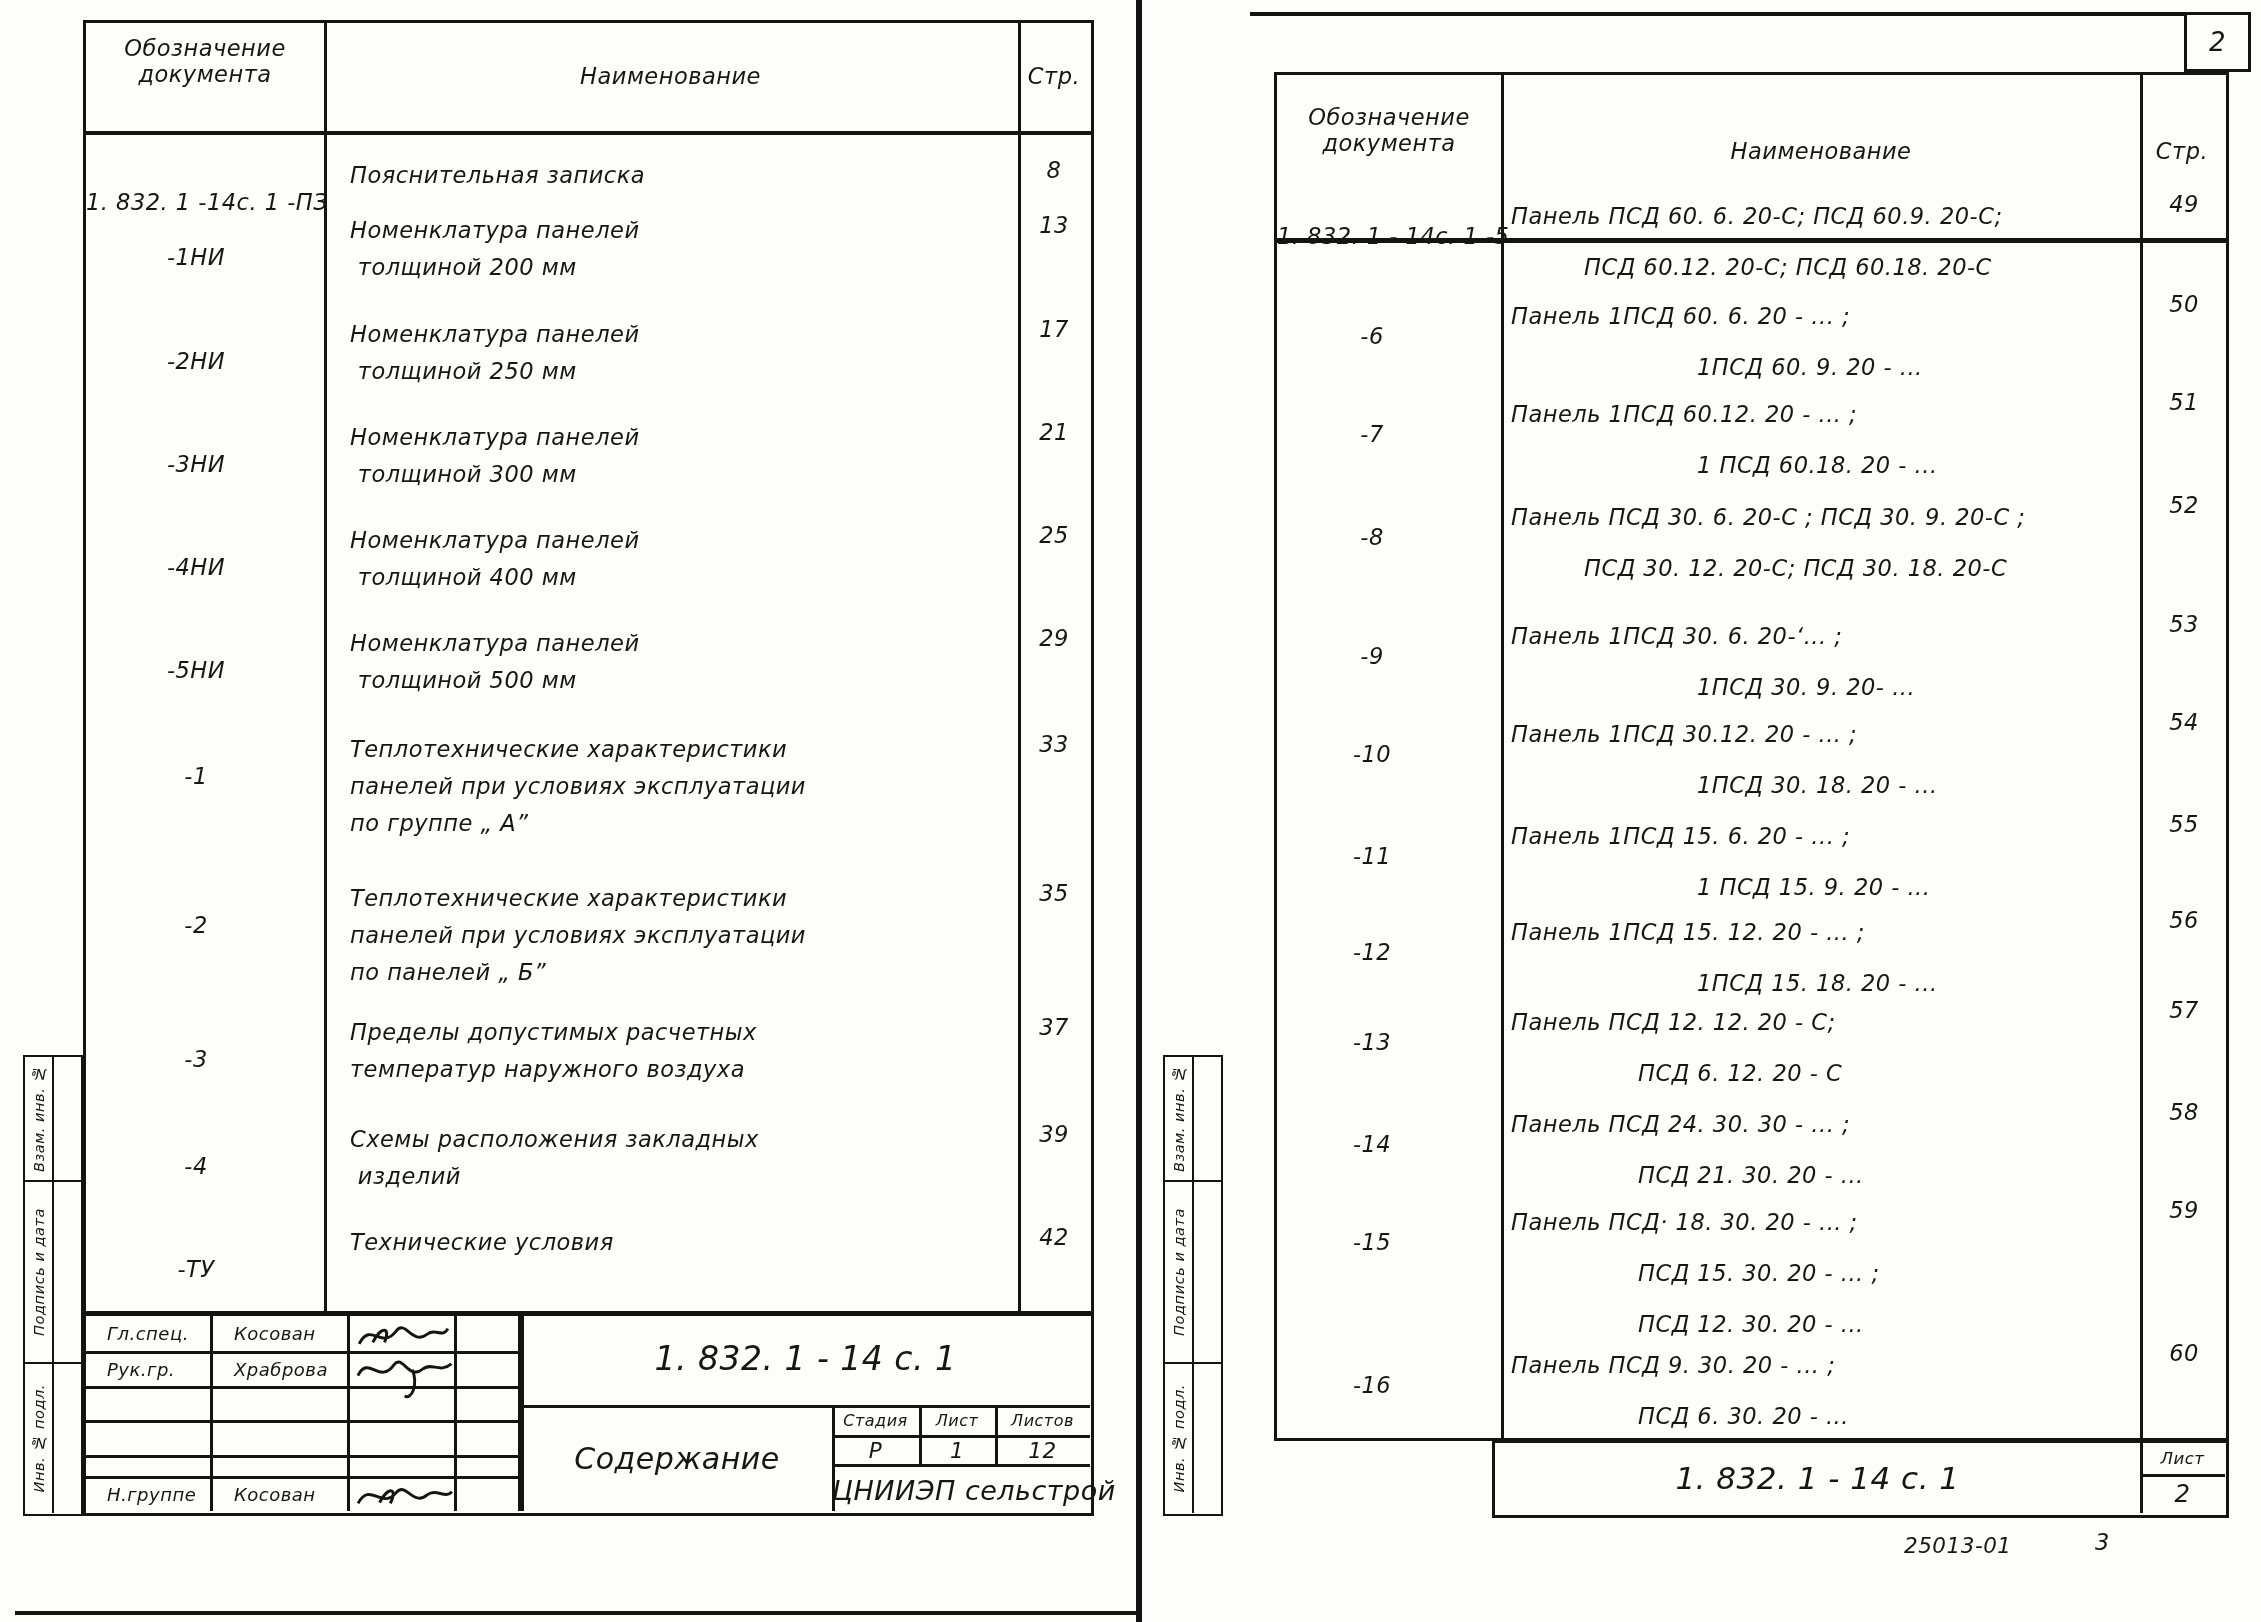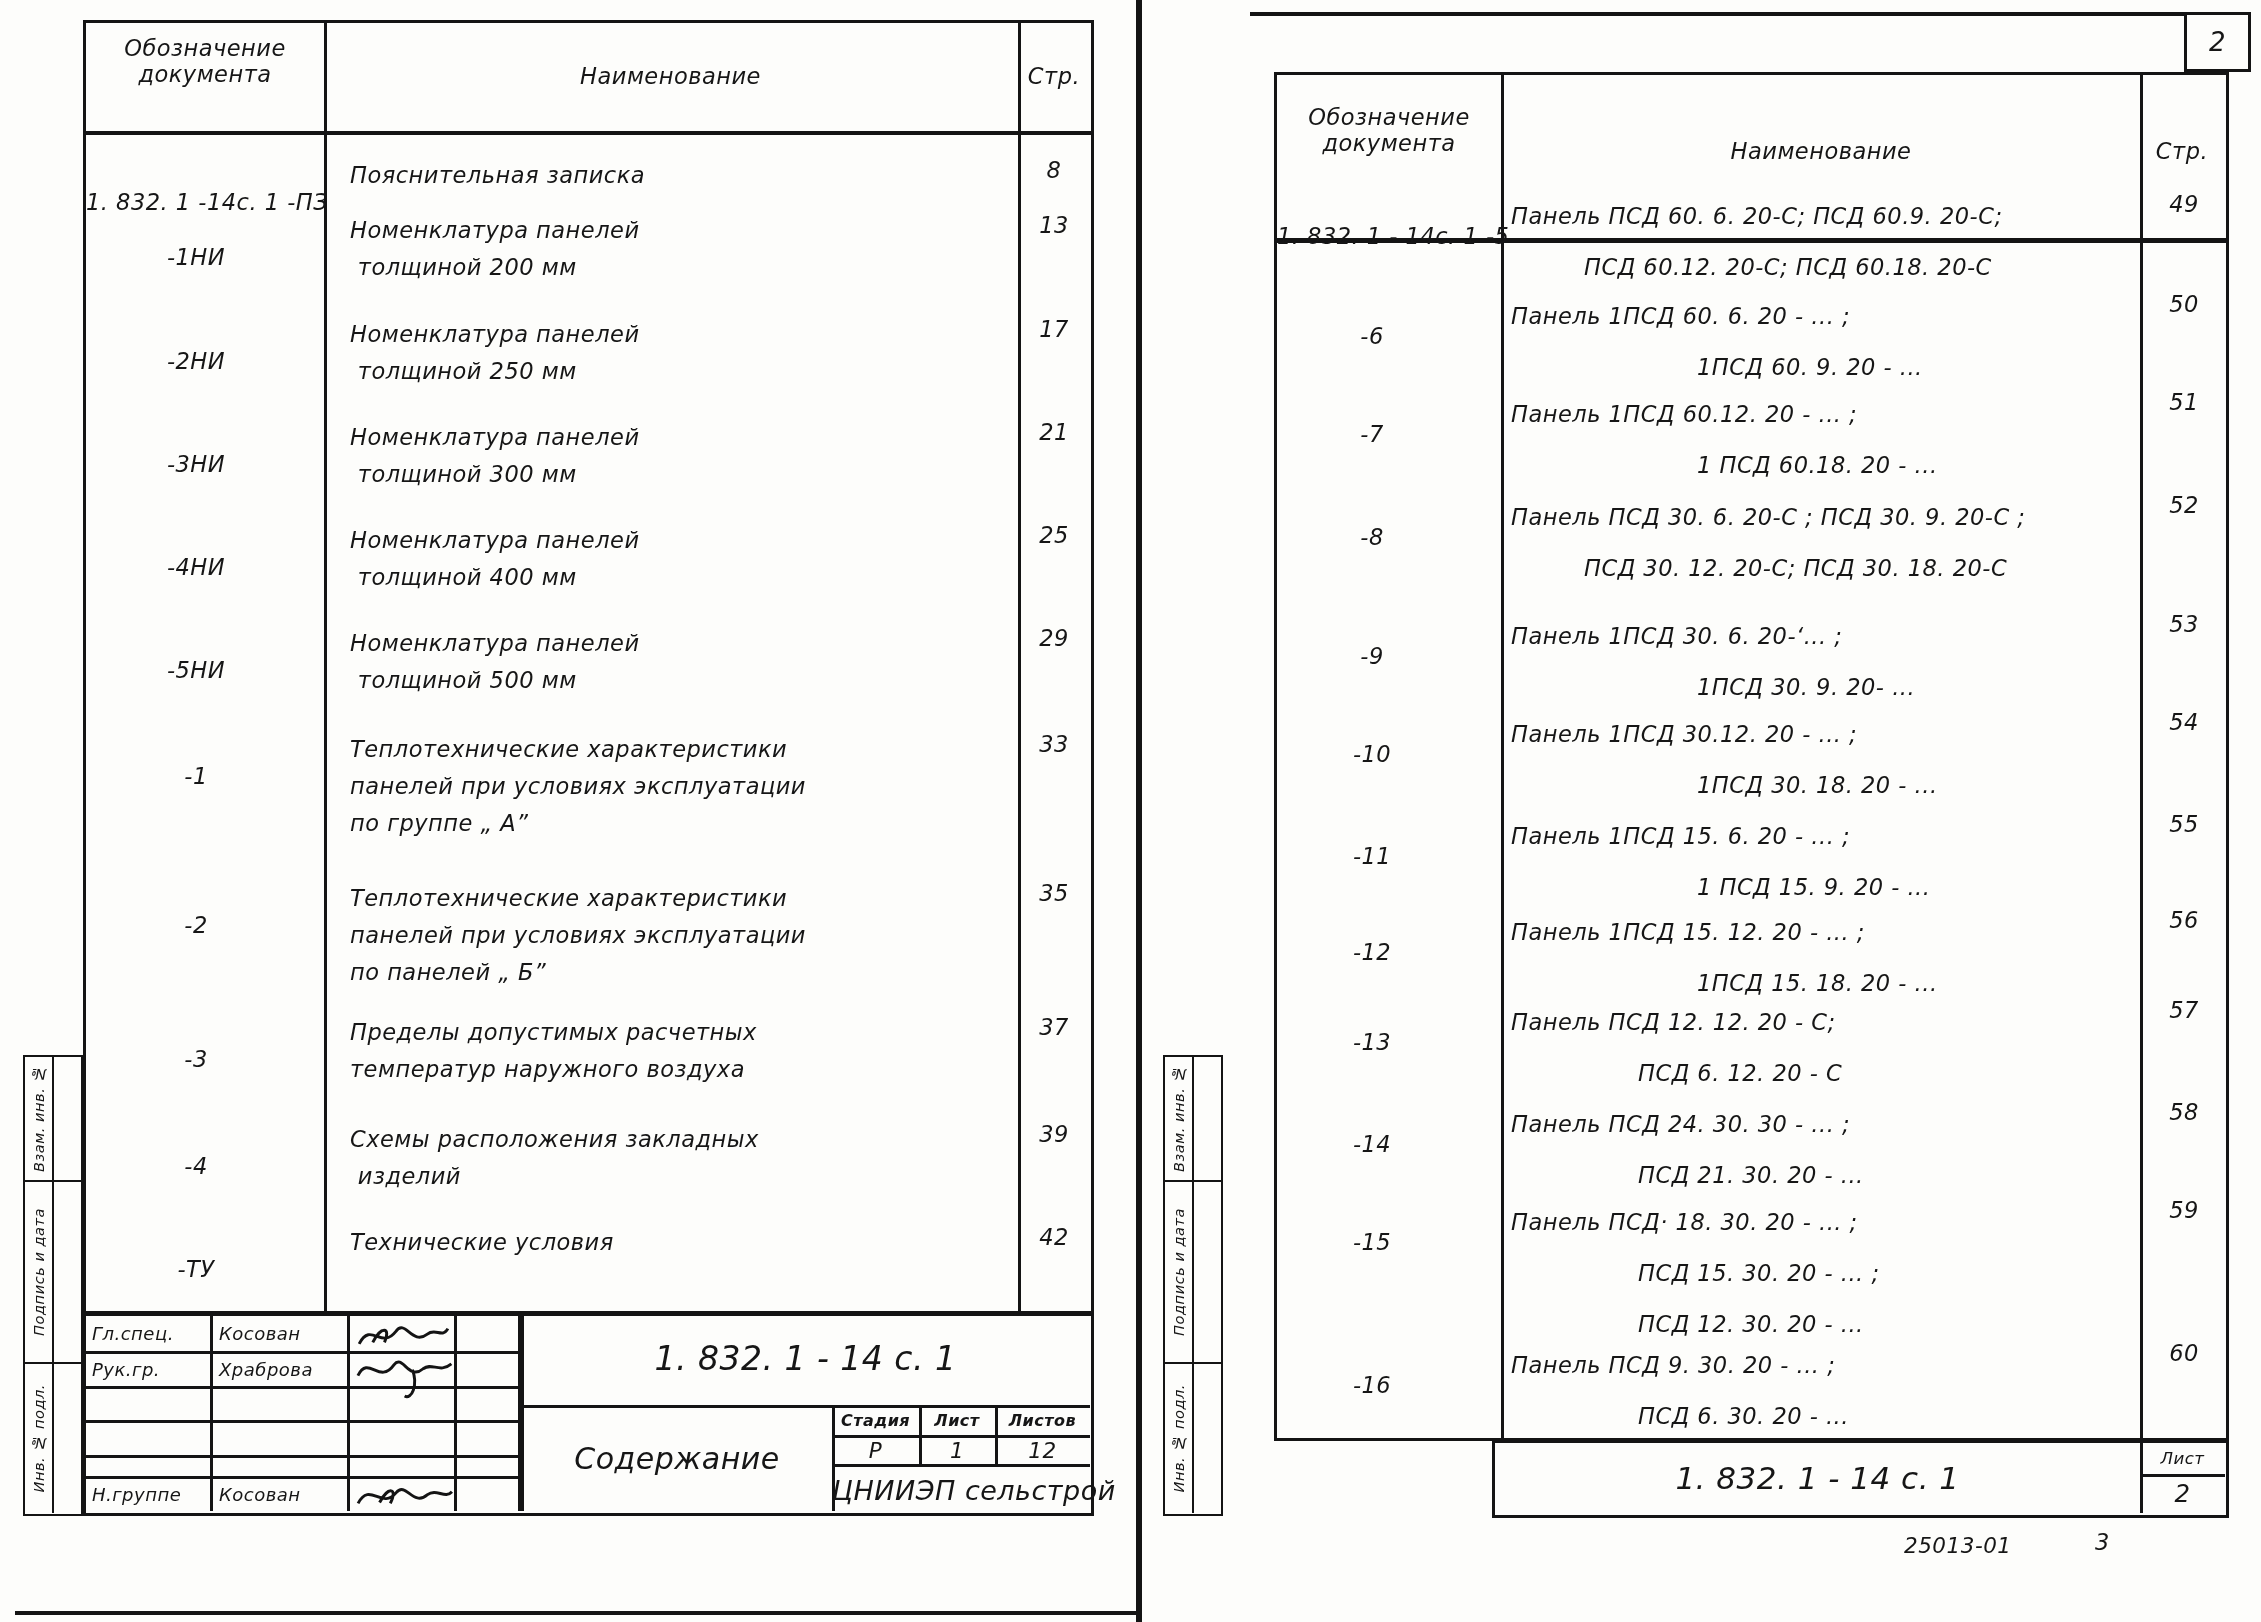--- a/index.html
+++ b/index.html
@@ -36,23 +36,23 @@
   .sbar{width:60px;top:1055px;height:461px;border:2.9px solid #141414;box-sizing:border-box;}
   .scell{display:flex;border-bottom:2.9px solid #141414;box-sizing:border-box;}
   .scell:last-child{border-bottom:none;}
   .slab{width:27px;border-right:2.4px solid #141414;display:flex;align-items:center;justify-content:center;}
   .vtext{writing-mode:vertical-rl;transform:rotate(180deg);font-size:14.6px;white-space:nowrap;}
   
   .tblock{left:83px;top:1313px;width:1011px;height:203px;border:3.9px solid #141414;box-sizing:border-box;}
   .tb-in{position:relative;width:100%;height:100%;}
   .tb-vline{position:absolute;background:#141414;width:2.9px;top:0;}
   .tb-hline{position:absolute;background:#141414;height:2.9px;}
-  .role,.rname{position:absolute;font-size:18px;white-space:nowrap;}
+  .role,.rname{position:absolute;font-size:18px;white-space:nowrap;margin-left:15px;}
   .code-big{position:absolute;font-size:33px;text-align:center;}
-  .mini-h{position:absolute;font-size:16px;text-align:center;font-weight:bold;}
+  .mini-h{position:absolute;font-size:16px;text-align:center;}
   .mini-v{position:absolute;font-size:21.5px;text-align:center;}
   .org{position:absolute;font-size:27px;text-align:center;white-space:nowrap;}
   
   .tbar{left:1492px;top:1440px;width:737px;height:78px;border:3.9px solid #141414;box-sizing:border-box;}
   .cornerbox{left:2184px;top:12.2px;width:67px;height:60px;border:3.4px solid #141414;box-sizing:border-box;
              display:flex;align-items:center;justify-content:center;font-size:26px;}
   .center{display:flex;align-items:center;justify-content:center;}
 </style>
 </head>
 <body>

